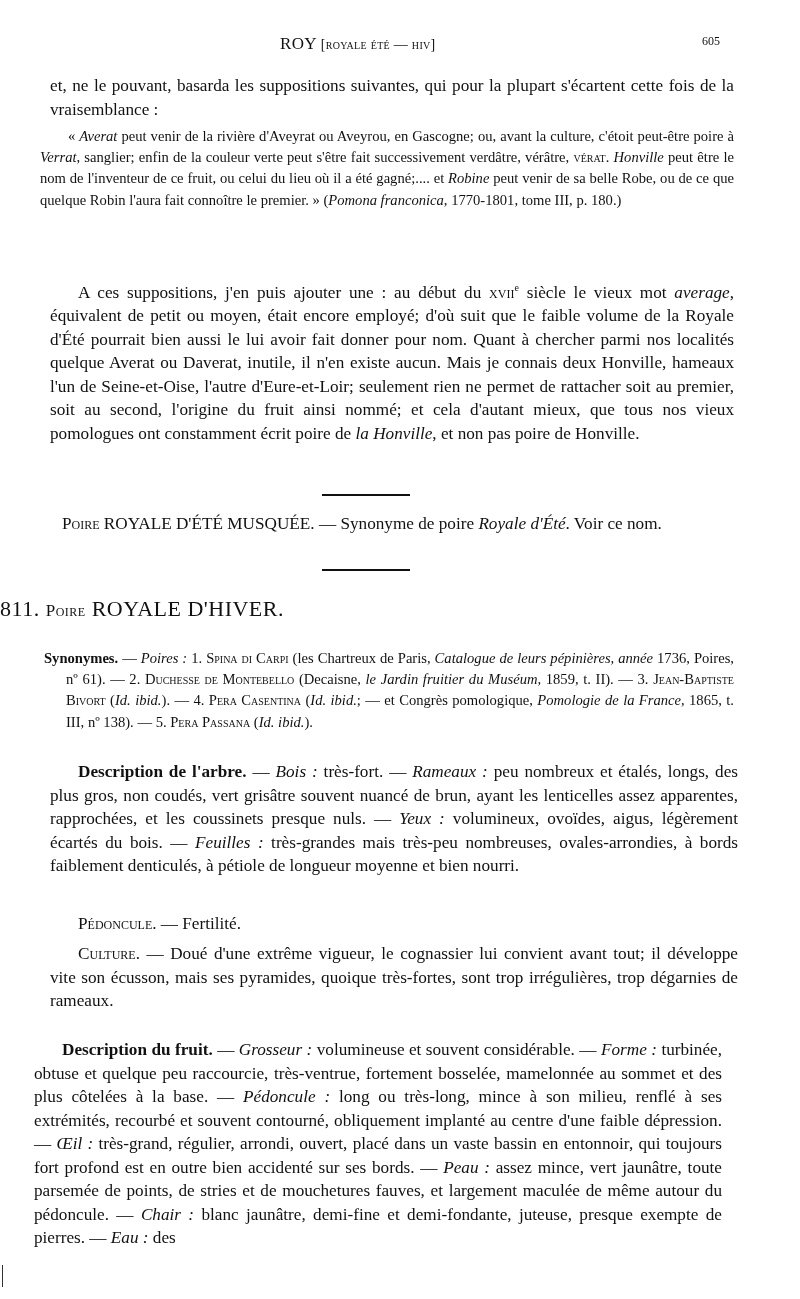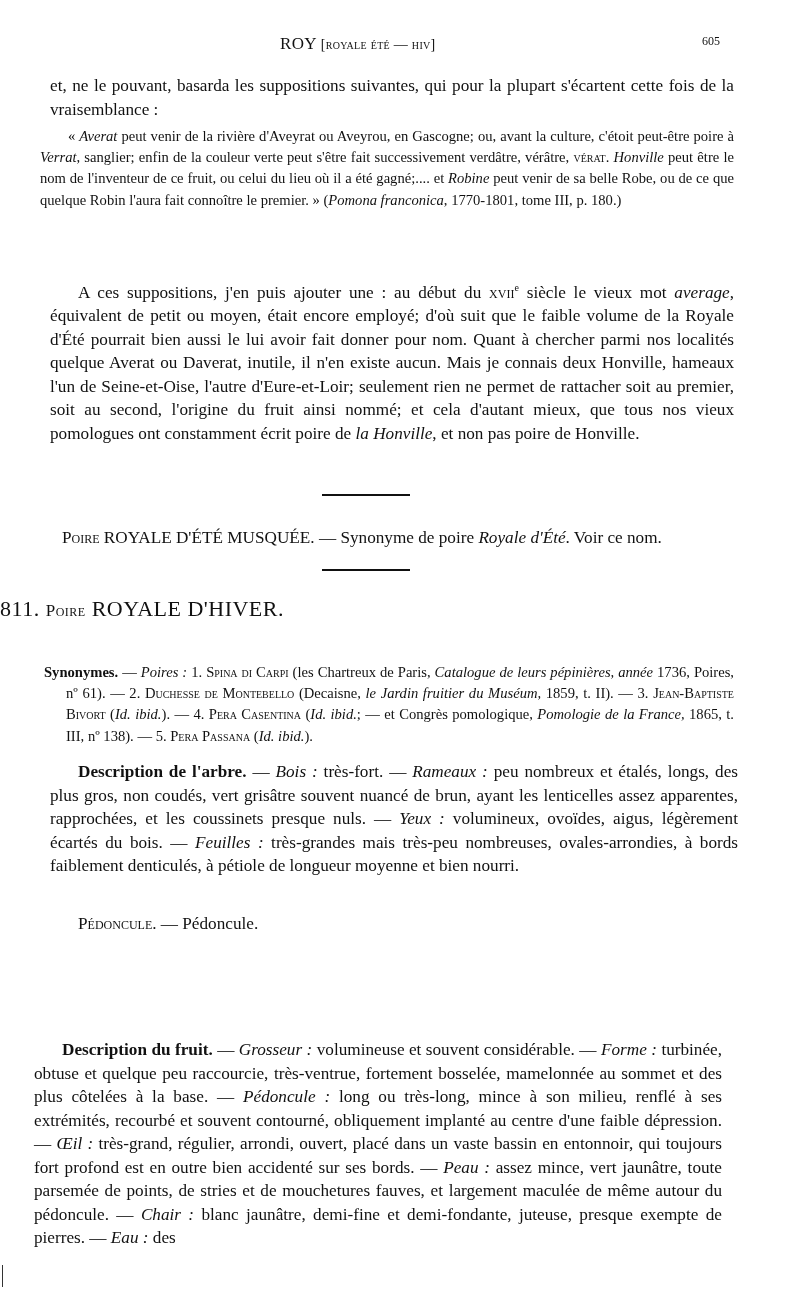--- a/index.html
+++ b/index.html
@@ -28,21 +28,21 @@
   .b { font-weight: bold; }
   i { font-style: italic; }
   .rule {
     position: absolute; height: 2px; background: #111111; width: 88px; left: 322px;
   }
   .section-title {
     position: absolute; top: 596px; left: 0; width: 800px; text-align: left;
     font-size: 22px; letter-spacing: 0.5px;
   }
   .section-title .sc { font-size: 17px; }
-  .hanging { padding-left: 22px; text-indent: -22px; margin-top: 14px; }
+  .hanging { padding-left: 22px; text-indent: -22px; }
   .margin-mark {
     position: absolute; left: 2px; width: 1px; background: #333; 
   }
 </style>
 </head>
 <body>
 
 <div class="page">
 
   <div class="running-head">
@@ -78,22 +78,25 @@
 
   <div class="block" style="top:648px; left:44px; width:690px;">
     <p class="txt small hanging"><span class="b">Synonymes.</span><span> — </span><i>Poires :</i><span> 1. </span><span class="sc">Spina di Carpi</span><span> (les Chartreux de Paris, </span><i>Catalogue de leurs pépinières, année</i><span> 1736, Poires, nº 61). — 2. </span><span class="sc">Duchesse de Montebello</span><span> (Decaisne, </span><i>le Jardin fruitier du Muséum,</i><span> 1859, t. II). — 3. </span><span class="sc">Jean-Baptiste Bivort</span><span> (</span><i>Id. ibid.</i><span>). — 4. </span><span class="sc">Pera Casentina</span><span> (</span><i>Id. ibid.</i><span>; — et Congrès pomologique, </span><i>Pomologie de la France,</i><span> 1865, t. III, nº 138). — 5. </span><span class="sc">Pera Passana</span><span> (</span><i>Id. ibid.</i><span>).</span></p>
   </div>
 
   <div class="block" style="top:760px; left:50px; width:688px;">
     <p class="txt indent-first"><span class="b">Description de l'arbre.</span><span> — </span><i>Bois :</i><span> très-fort. — </span><i>Rameaux :</i><span> peu nombreux et étalés, longs, des plus gros, non coudés, vert grisâtre souvent nuancé de brun, ayant les lenticelles assez apparentes, rapprochées, et les coussinets presque nuls. — </span><i>Yeux :</i><span> volumineux, ovoïdes, aigus, légèrement écartés du bois. — </span><i>Feuilles :</i><span> très-grandes mais très-peu nombreuses, ovales-arrondies, à bords faiblement denticulés, à pétiole de longueur moyenne et bien nourri.</span></p>
   </div>
 
   <div class="block" style="top:912px; left:50px; width:688px;">
-    <p class="txt indent-first"><span class="sc">Pédoncule.</span><span> — Pédoncule.</span></p>
+    <p class="txt indent-first"><span class="sc">Pédoncule.</span><span> — Fertilité.</span></p>
   </div>
 
+  <div class="block" style="top:942px; left:50px; width:688px;">
+    <p class="txt indent-first"><span class="sc">Culture.</span><span> — Doué d'une extrême vigueur, le cognassier lui convient avant tout; il développe vite son écusson, mais ses pyramides, quoique très-fortes, sont trop irrégulières, trop dégarnies de rameaux.</span></p>
+  </div>
 
   <div class="block" style="top:1024px; left:34px; width:688px;margin-top:14px;">
     <p class="txt indent-first"><span class="b">Description du fruit.</span><span> — </span><i>Grosseur :</i><span> volumineuse et souvent considérable. — </span><i>Forme :</i><span> turbinée, obtuse et quelque peu raccourcie, très-ventrue, fortement bosselée, mamelonnée au sommet et des plus côtelées à la base. — </span><i>Pédoncule :</i><span> long ou très-long, mince à son milieu, renflé à ses extrémités, recourbé et souvent contourné, obliquement implanté au centre d'une faible dépression. — </span><i>Œil :</i><span> très-grand, régulier, arrondi, ouvert, placé dans un vaste bassin en entonnoir, qui toujours fort profond est en outre bien accidenté sur ses bords. — </span><i>Peau :</i><span> assez mince, vert jaunâtre, toute parsemée de points, de stries et de mouchetures fauves, et largement maculée de même autour du pédoncule. — </span><i>Chair :</i><span> blanc jaunâtre, demi-fine et demi-fondante, juteuse, presque exempte de pierres. — </span><i>Eau :</i><span> des</span></p>
   </div>
 
   <div class="margin-mark" style="top:1265px; height:22px;"></div>
 </div>
 
 </body></html>

